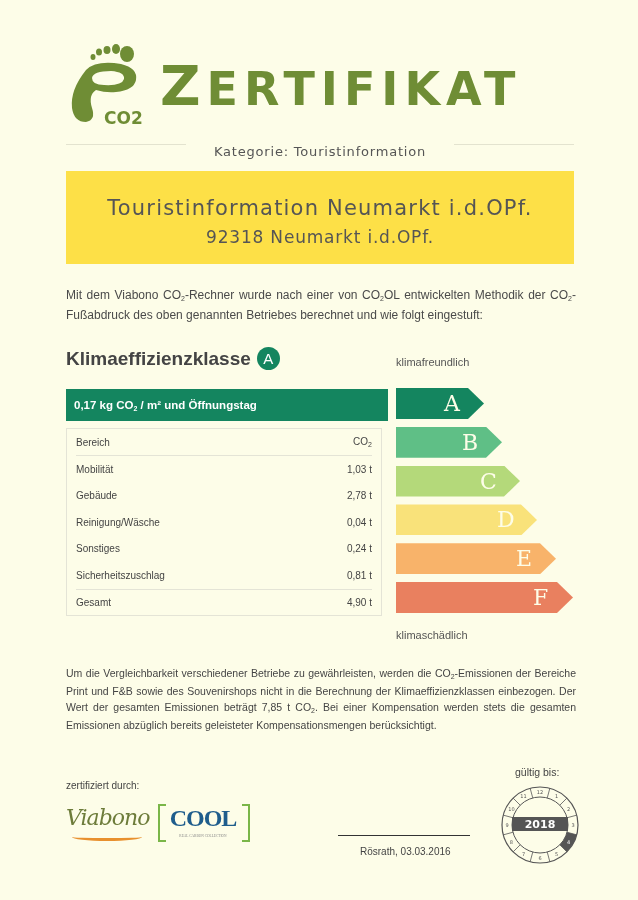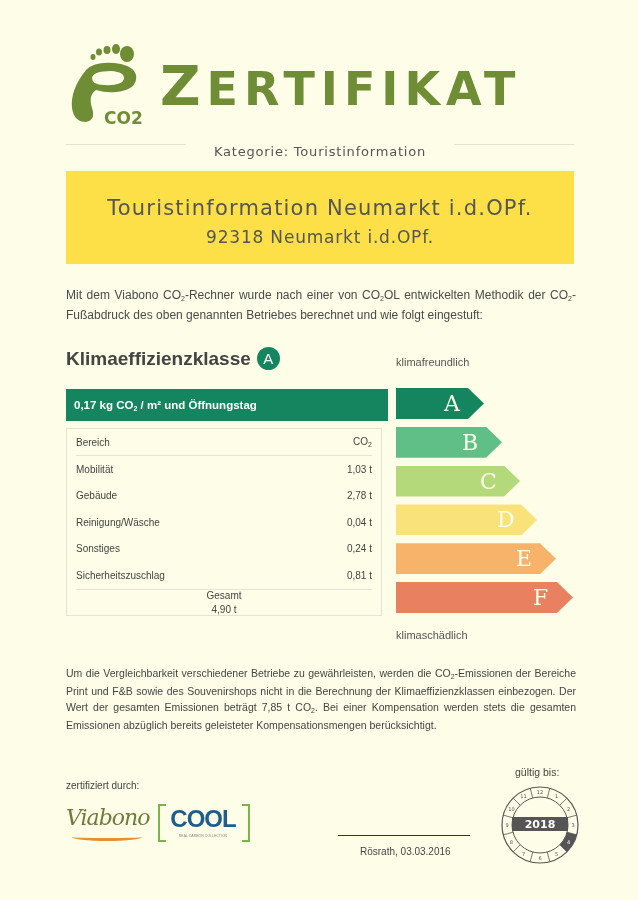--- a/index.html
+++ b/index.html
@@ -28,32 +28,32 @@
   .klasse .badge { margin-left: 6px; width: 23px; height: 23px; border-radius: 50%; background: #14855f; color: #fff; font-size: 15px; text-align: center; line-height: 23px; }
 
   .label-top { position: absolute; left: 396px; top: 356px; font-size: 11px; color: #555; }
   .label-bot { position: absolute; left: 396px; top: 629px; font-size: 11px; color: #555; }
 
   .valuebar { position: absolute; left: 66px; top: 389px; width: 322px; height: 32px; background: #14855f; color: #fff; font-size: 11.5px; font-weight: bold; padding-left: 8px; line-height: 32px; }
 
   .table { position: absolute; left: 66px; top: 428px; width: 316px; height: 188px; border: 1px solid #e4e4d6; padding: 0 9px; }
   .trow { display: flex; justify-content: space-between; height: 26.5px; align-items: center; font-size: 10px; color: #444; }
   .trow.head { border-bottom: 1px solid #e4e4d6; height: 27px; }
-  .trow.total { border-top: 1px solid #e4e4d6; flex-direction: column; }
+  .trow.total { border-top: 1px solid #e4e4d6; }
 
   .scale { position: absolute; left: 396px; top: 388px; }
   .arrow { position: relative; height: 31px; margin-bottom: 7.8px; color: #fdfde8; font-family: "DejaVu Serif", serif; font-size: 22px; line-height: 31px; }
   .arrow span { position: absolute; top: 0; }
 
   .note { position: absolute; left: 66px; top: 666px; width: 510px; font-size: 10.5px; line-height: 15.4px; text-align: justify; color: #444; }
 
   .cert-label { position: absolute; left: 66px; top: 780px; font-size: 10px; color: #444; }
   .viabono { position: absolute; left: 66px; top: 805px; font-family: "DejaVu Serif", serif; font-style: italic; font-size: 22px; color: #6d7c3a; letter-spacing: -1px; }
   .viabono-swoosh { position: absolute; left: 72px; top: 833px; width: 70px; height: 8px; border-bottom: 3px solid #e8902e; border-radius: 0 0 50% 50%; }
-  .cool { position: absolute; left: 158px; top: 804px; width: 92px; height: 40px; }
+  .cool { position: absolute; left: 158px; top: 804px; width: 92px; height: 40px; font-family: Liberation Serif, serif; }
   .cool .br { position: absolute; top: 0; width: 8px; height: 38px; border: 2px solid #7ab648; }
   .cool .br.l { left: 0; border-right: none; }
   .cool .br.r { right: 0; border-left: none; }
   .cool .t { position: absolute; left: 10px; top: 1px; width: 70px; text-align: center; font-size: 24px; font-weight: bold; color: #1f5d8c; letter-spacing: -1px; }
   .cool .sub { position: absolute; left: 10px; top: 30px; width: 70px; text-align: center; font-size: 3.5px; color: #888; }
 
   .sigline { position: absolute; left: 338px; top: 835px; width: 132px; height: 1px; background: #333; }
   .place { position: absolute; left: 360px; top: 846px; font-size: 10px; color: #444; }
 
   .valid-label { position: absolute; left: 515px; top: 766px; font-size: 10.5px; color: #444; }

